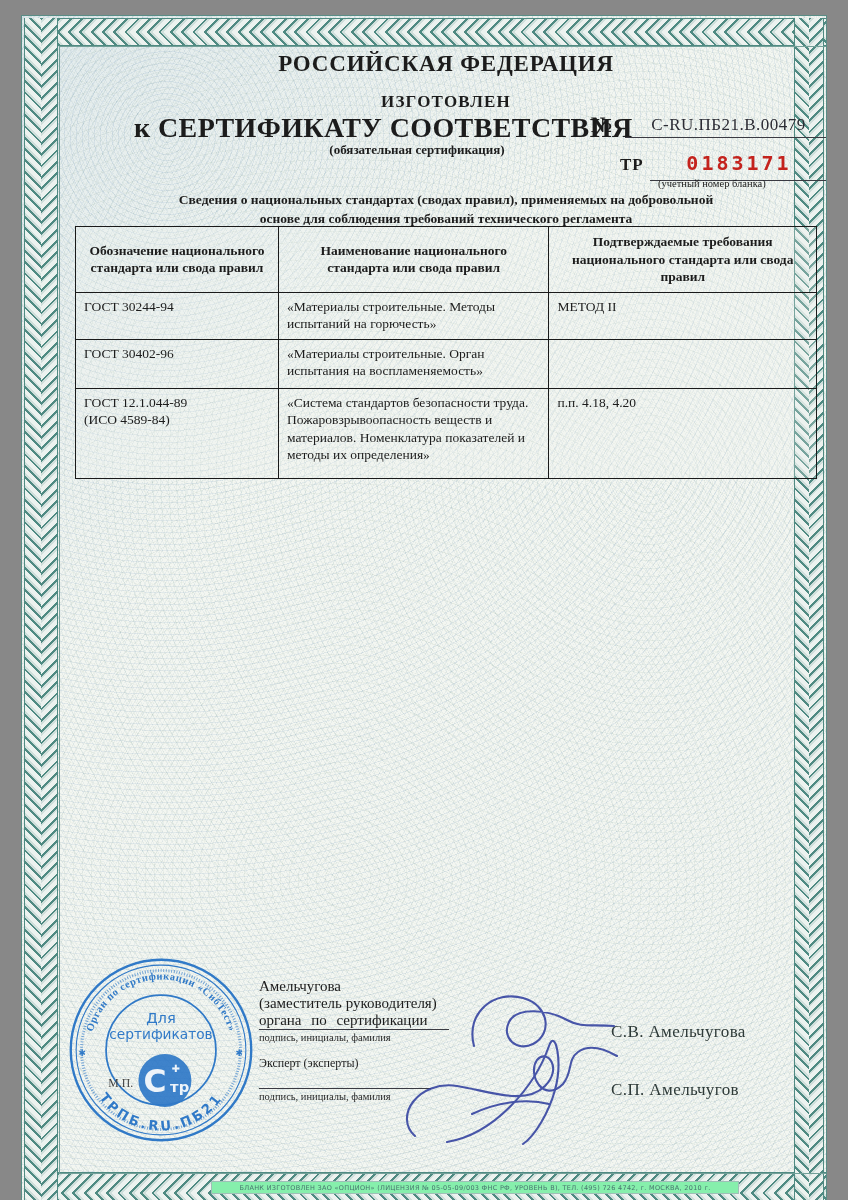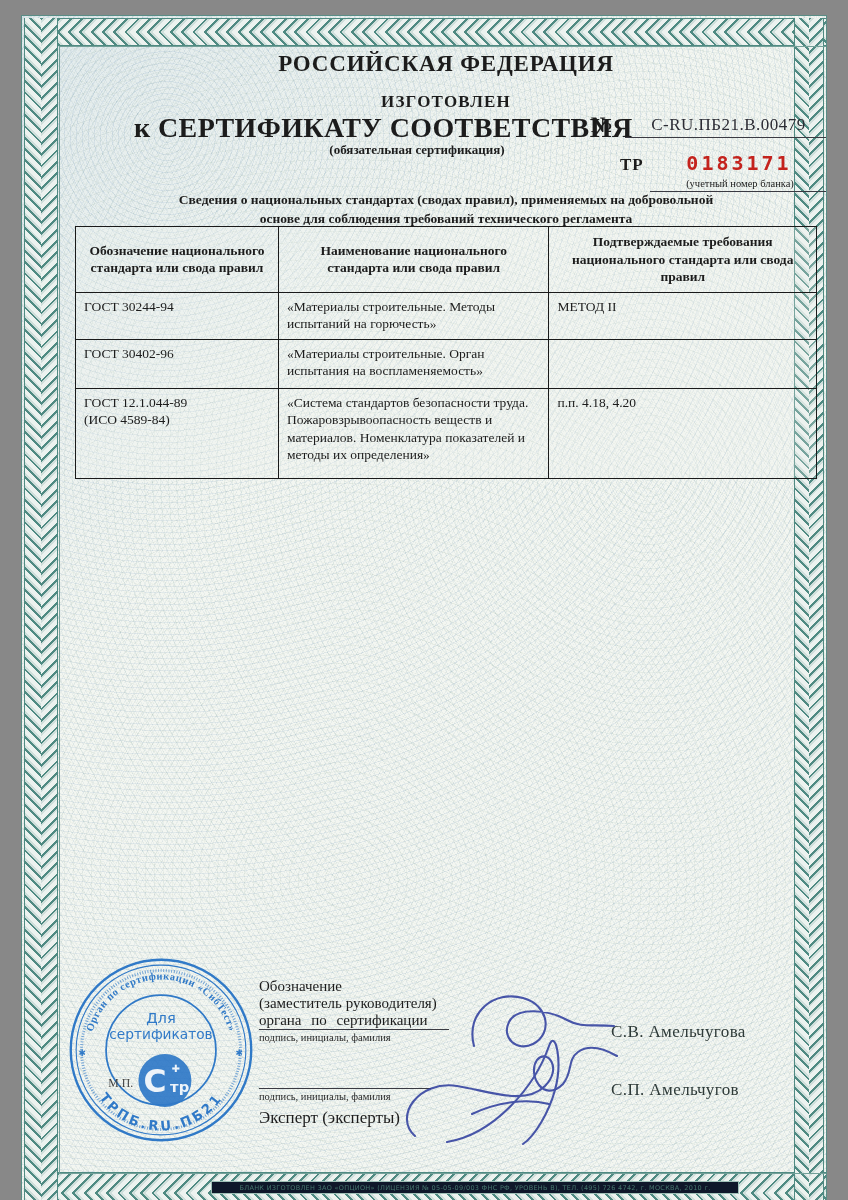--- a/index.html
+++ b/index.html
@@ -59,23 +59,23 @@
     font-size:17px; letter-spacing:.5px; color:#2c2c34;
     border-bottom:1.4px solid #3a3a42; padding-bottom:2px;
   }
   .cert-kind{position:absolute; left:265px; top:126px; width:260px; text-align:center;
     font-size:13px; font-weight:bold;}
   .tr-label{position:absolute; left:598px; top:139px; font-size:17px; font-weight:bold; letter-spacing:1px;}
   .blank-num{
     position:absolute; left:628px; top:135px; width:178px; text-align:center;
     font-family:"DejaVu Sans Mono", monospace; font-size:20px; font-weight:bold;
     letter-spacing:3px; color:#c4231d;
-    border-bottom:1.4px solid #3a3a42; padding-bottom:16px;
-  }
-  .blank-cap{position:absolute; left:636px; top:162px; width:164px; text-align:center; font-size:10.5px;}
+    border-bottom:1.4px solid #3a3a42; padding-bottom:5px;
+  }
+  .blank-cap{position:absolute; left:636px; top:162px; width:164px; text-align:left; font-size:10.5px;}
   .intro{top:175px; font-size:13.5px; font-weight:bold; line-height:1.35;}
   
   table.standards{
     position:absolute; left:53px; top:210px; width:742px;
     border-collapse:collapse; table-layout:fixed;
   }
   table.standards th, table.standards td{
     border:1.6px solid #1a1a1a; font-size:13.5px; line-height:1.3;
     vertical-align:top; padding:5px 8px 6px 8px; background:rgba(238,243,241,.25);
   }
@@ -84,30 +84,30 @@
   td.standard{white-space:pre-line;}
   tr.r1 td{height:35px;} tr.r2 td{height:37px;} tr.r3 td{height:78px;}
   
   .sig-label{position:absolute; left:237px; font-size:15px; line-height:1.18;}
   .role1{top:962px;} .role2{top:979px;} .role3{top:996px; word-spacing:6px;}
   .sig-line{position:absolute; left:237px; height:1.3px; background:#3a3a42;}
   .line-head{top:1013px; width:190px;}
   .line-exp{top:1072px; width:172px;}
   .sig-cap{position:absolute; left:237px; font-size:10.5px; color:#2a2a2a;}
   .cap-head{top:1016px;} .cap-exp{top:1075px;}
-  .expert-role{top:1092px; font-size:17px;}
+  .expert-role{top:1040px; font-size:12px;}
   .sig-name{position:absolute; left:589px; font-size:17px; color:#2e3a38; letter-spacing:.4px;}
   .name-head{top:1006px;} .name-exp{top:1064px;}
   .sig-ink{position:absolute; left:355px; top:948px;}
   
   .stamp{position:absolute; left:36px; top:931px; width:206px; height:206px; opacity:.92;}
   
   .fine-print{
     position:absolute; left:189px; top:1165px; width:520px;
-    background:#0f172a; border:1px solid #9fbfb7;
+    background:#86efac; border:1px solid #9fbfb7;
     font-family:"DejaVu Sans", sans-serif; font-size:6.5px; letter-spacing:.3px;
     color:#47766e; text-align:center; padding:2px 3px 1px 3px;
   }
 </style>
 </head>
 <body>
 
 <div class="page">
   <div class="guilloche"></div>
 
@@ -153,21 +153,21 @@
     </tr>
     <tr class="r3">
       <td class="standard">ГОСТ 12.1.044-89
 (ИСО 4589-84)</td>
       <td>«Система стандартов безопасности труда. Пожаровзрывоопасность веществ и материалов. Номенклатура показателей и методы их определения»</td>
       <td>п.п. 4.18, 4.20</td>
     </tr>
   </tbody>
     </table>
 
-  <div class="sig-label role1">Обозначение</div>
+  <div class="sig-label role1">Амельчугова</div>
   <div class="sig-label role2">(заместитель руководителя)</div>
   <div class="sig-label role3">органа по сертификации</div>
   <div class="sig-line line-head"></div>
   <div class="sig-cap cap-head">подпись, инициалы, фамилия</div>
   <div class="sig-name name-head">С.В. Амельчугова</div>
 
   <div class="sig-label expert-role">Эксперт (эксперты)</div>
   <div class="sig-line line-exp"></div>
   <div class="sig-cap cap-exp">подпись, инициалы, фамилия</div>
   <div class="sig-name name-exp">С.П. Амельчугов</div>

